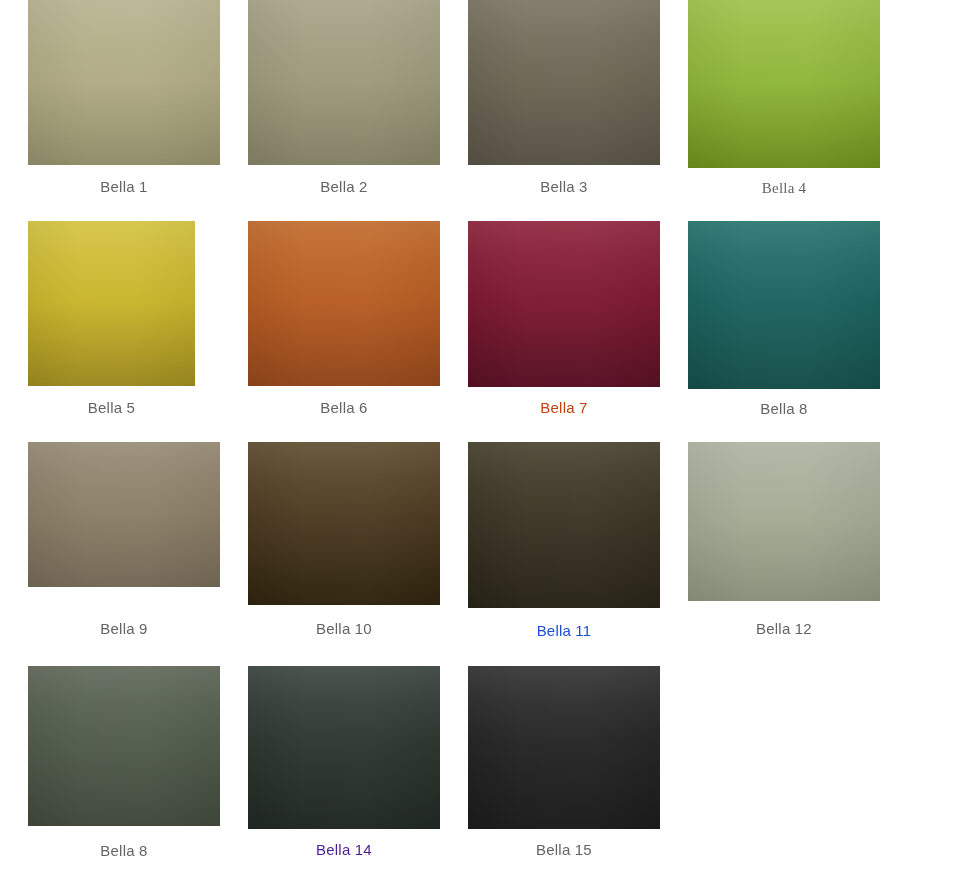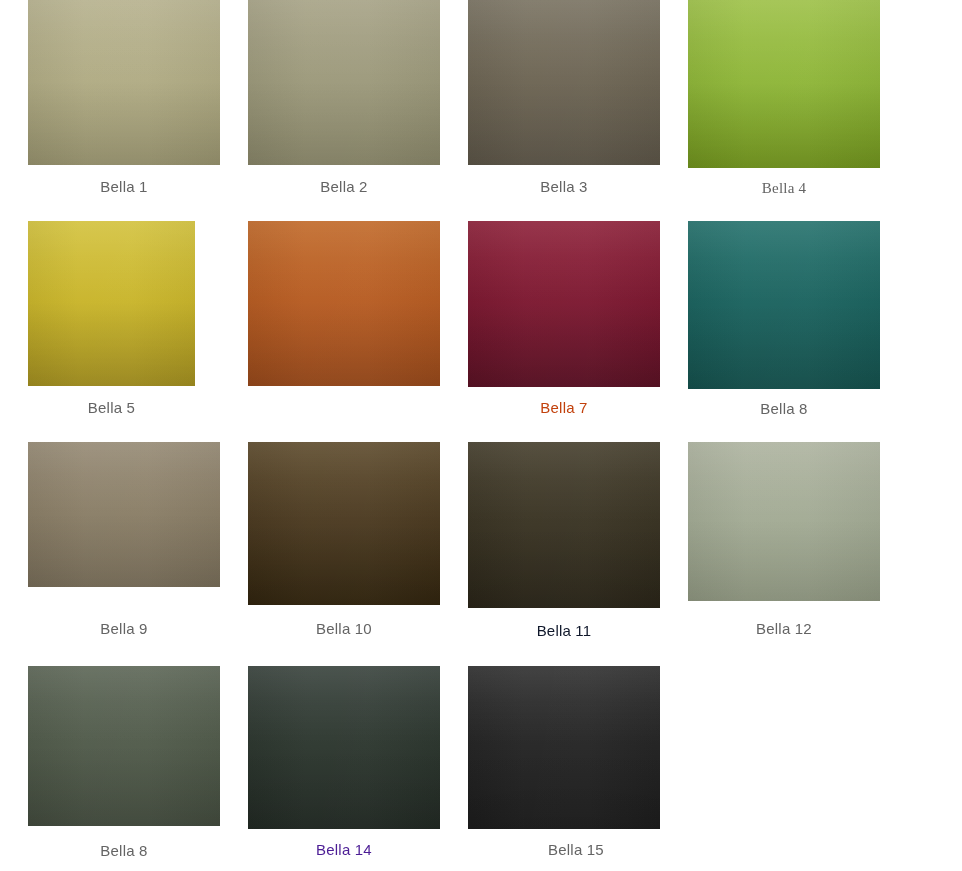--- a/index.html
+++ b/index.html
@@ -85,50 +85,51 @@
     <div class="swatch-cell" style="left: 688px; top: 0px; width: 192px;">
       <div class="swatch-image" style="height: 168px; background: linear-gradient(rgb(156, 192, 69) 0%, rgb(143, 182, 58) 50%, rgb(117, 153, 31) 100%);"></div>
       <span class="swatch-label" style="position: absolute; left: 0px; top: 179px; color: rgb(100, 100, 100); font-family: Liberation Serif, serif;">Bella 4</span>
     </div>
     <div class="swatch-cell" style="left: 28px; top: 221px; width: 167px;">
       <div class="swatch-image" style="height: 165px; background: linear-gradient(rgb(210, 193, 58) 0%, rgb(201, 181, 44) 50%, rgb(169, 149, 34) 100%);"></div>
       <span class="swatch-label" style="position: absolute; left: 0px; top: 178px; color: rgb(100, 100, 100);">Bella 5</span>
     </div>
     <div class="swatch-cell" style="left: 248px; top: 221px; width: 192px;">
       <div class="swatch-image" style="height: 165px; background: linear-gradient(rgb(192, 103, 38) 0%, rgb(183, 93, 36) 50%, rgb(157, 76, 28) 100%);"></div>
+      <span class="swatch-label" style="position: absolute; left: 0px; top: 178px; color: rgb(100, 100, 100);">Bella 6</span>
     </div>
     <div class="swatch-cell" style="left: 468px; top: 221px; width: 192px;">
       <div class="swatch-image" style="height: 166px; background: linear-gradient(rgb(140, 30, 55) 0%, rgb(125, 26, 50) 50%, rgb(94, 18, 38) 100%);"></div>
       <span class="swatch-label" style="position: absolute; left: 0px; top: 178px; color: #c2410c;">Bella 7</span>
     </div>
     <div class="swatch-cell" style="left: 688px; top: 221px; width: 192px;">
       <div class="swatch-image" style="height: 168px; background: linear-gradient(rgb(34, 112, 107) 0%, rgb(29, 100, 96) 50%, rgb(22, 84, 80) 100%);"></div>
       <span class="swatch-label" style="position: absolute; left: 0px; top: 179px; color: rgb(100, 100, 100);">Bella 8</span>
     </div>
     <div class="swatch-cell" style="left: 28px; top: 442px; width: 192px;">
       <div class="swatch-image" style="height: 145px; background: linear-gradient(rgb(148, 136, 114) 0%, rgb(139, 127, 104) 50%, rgb(124, 113, 92) 100%);"></div>
       <span class="swatch-label" style="position: absolute; left: 0px; top: 178px; color: rgb(100, 100, 100);">Bella 9</span>
     </div>
     <div class="swatch-cell" style="left: 248px; top: 442px; width: 192px;">
       <div class="swatch-image" style="height: 163px; background: linear-gradient(rgb(91, 72, 41) 0%, rgb(76, 59, 34) 50%, rgb(51, 38, 15) 100%);"></div>
       <span class="swatch-label" style="position: absolute; left: 0px; top: 178px; color: rgb(100, 100, 100);">Bella 10</span>
     </div>
     <div class="swatch-cell" style="left: 468px; top: 442px; width: 192px;">
       <div class="swatch-image" style="height: 166px; background: linear-gradient(rgb(67, 60, 42) 0%, rgb(59, 53, 37) 50%, rgb(43, 38, 25) 100%);"></div>
-      <span class="swatch-label" style="position: absolute; left: 0px; top: 180px; color: #0f172a;">Bella 11</span>
+      <span class="swatch-label" style="position: absolute; left: 0px; top: 180px; color: #1d4ed8;">Bella 11</span>
     </div>
     <div class="swatch-cell" style="left: 688px; top: 442px; width: 192px;">
       <div class="swatch-image" style="height: 159px; background: linear-gradient(rgb(172, 178, 158) 0%, rgb(163, 171, 149) 50%, rgb(149, 157, 134) 100%);"></div>
       <span class="swatch-label" style="position: absolute; left: 0px; top: 178px; color: rgb(100, 100, 100);">Bella 12</span>
     </div>
     <div class="swatch-cell" style="left: 28px; top: 666px; width: 192px;">
       <div class="swatch-image" style="height: 160px; background: linear-gradient(rgb(90, 100, 84) 0%, rgb(82, 92, 76) 50%, rgb(69, 78, 64) 100%);"></div>
       <span class="swatch-label" style="position: absolute; left: 0px; top: 176px; color: rgb(100, 100, 100);">Bella 8</span>
     </div>
     <div class="swatch-cell" style="left: 248px; top: 666px; width: 192px;">
       <div class="swatch-image" style="height: 163px; background: linear-gradient(rgb(54, 64, 58) 0%, rgb(46, 56, 48) 50%, rgb(35, 43, 37) 100%);"></div>
       <span class="swatch-label" style="position: absolute; left: 0px; top: 175px; color: #4c1d95;">Bella 14</span>
     </div>
     <div class="swatch-cell" style="left: 468px; top: 666px; width: 192px;">
       <div class="swatch-image" style="height: 163px; background: linear-gradient(rgb(45, 45, 45) 0%, rgb(38, 38, 38) 50%, rgb(29, 29, 29) 100%);"></div>
-      <span class="swatch-label" style="position: absolute; left: 12px; top: 175px; color: rgb(100, 100, 100);">Bella 15</span>
+      <span class="swatch-label" style="position: absolute; left: 0px; top: 175px; color: rgb(100, 100, 100);">Bella 15</span>
     </div>
   </div>
 
 </body></html>

